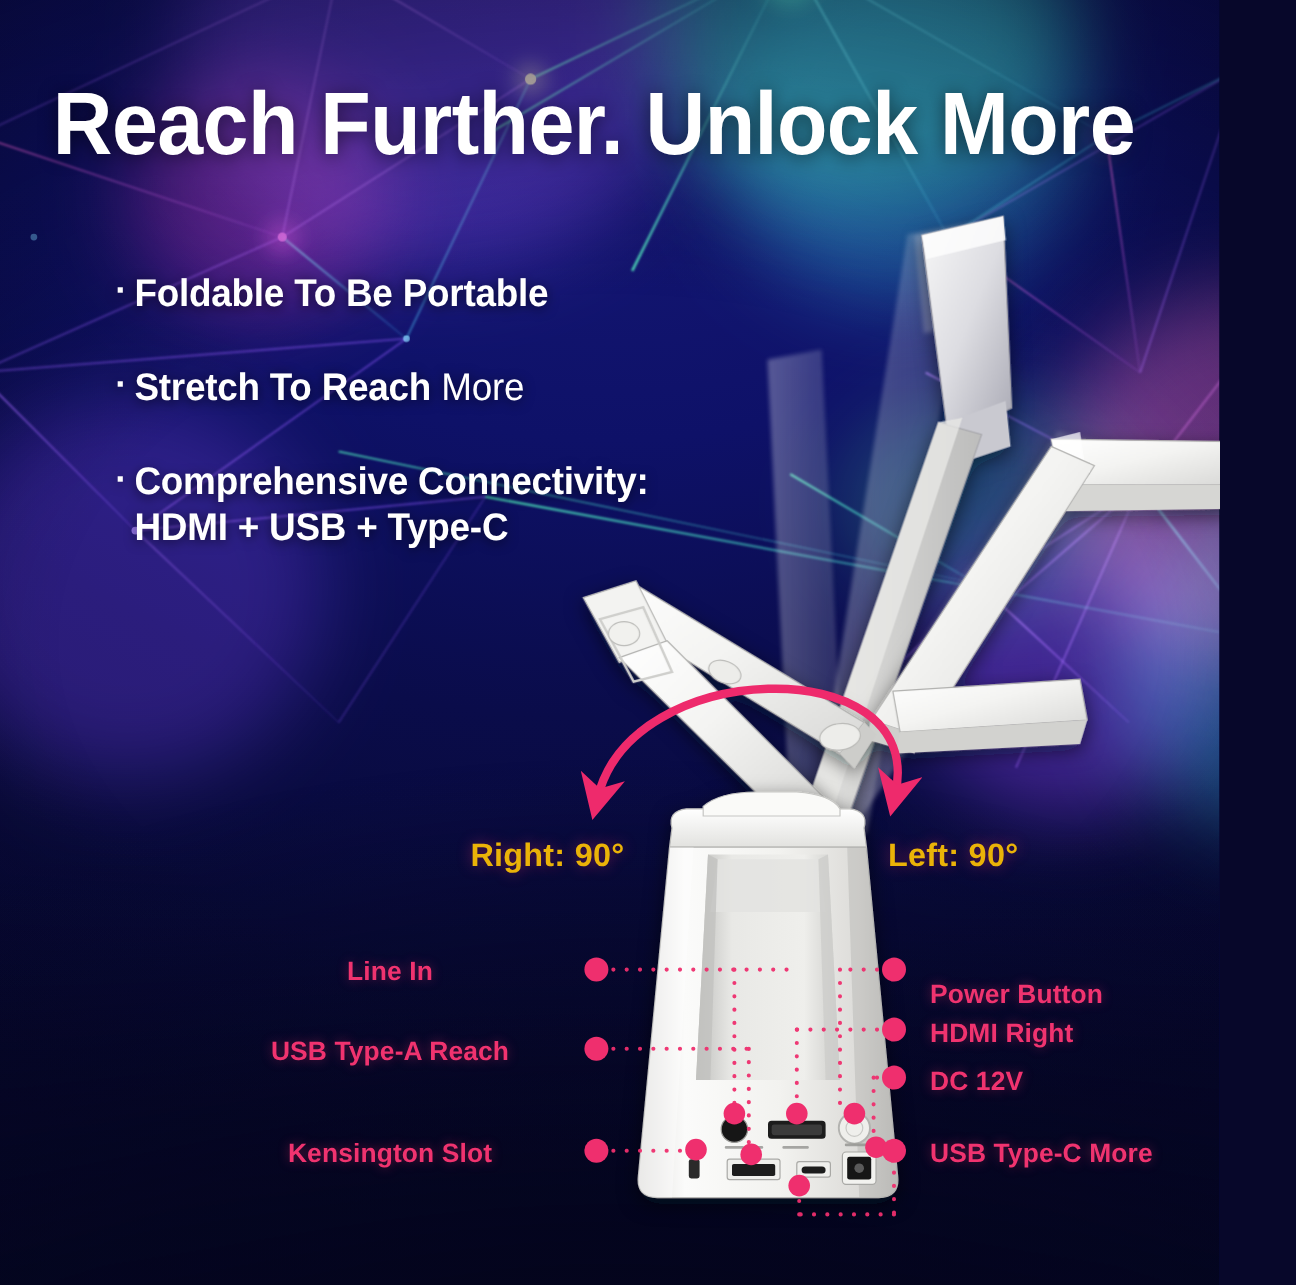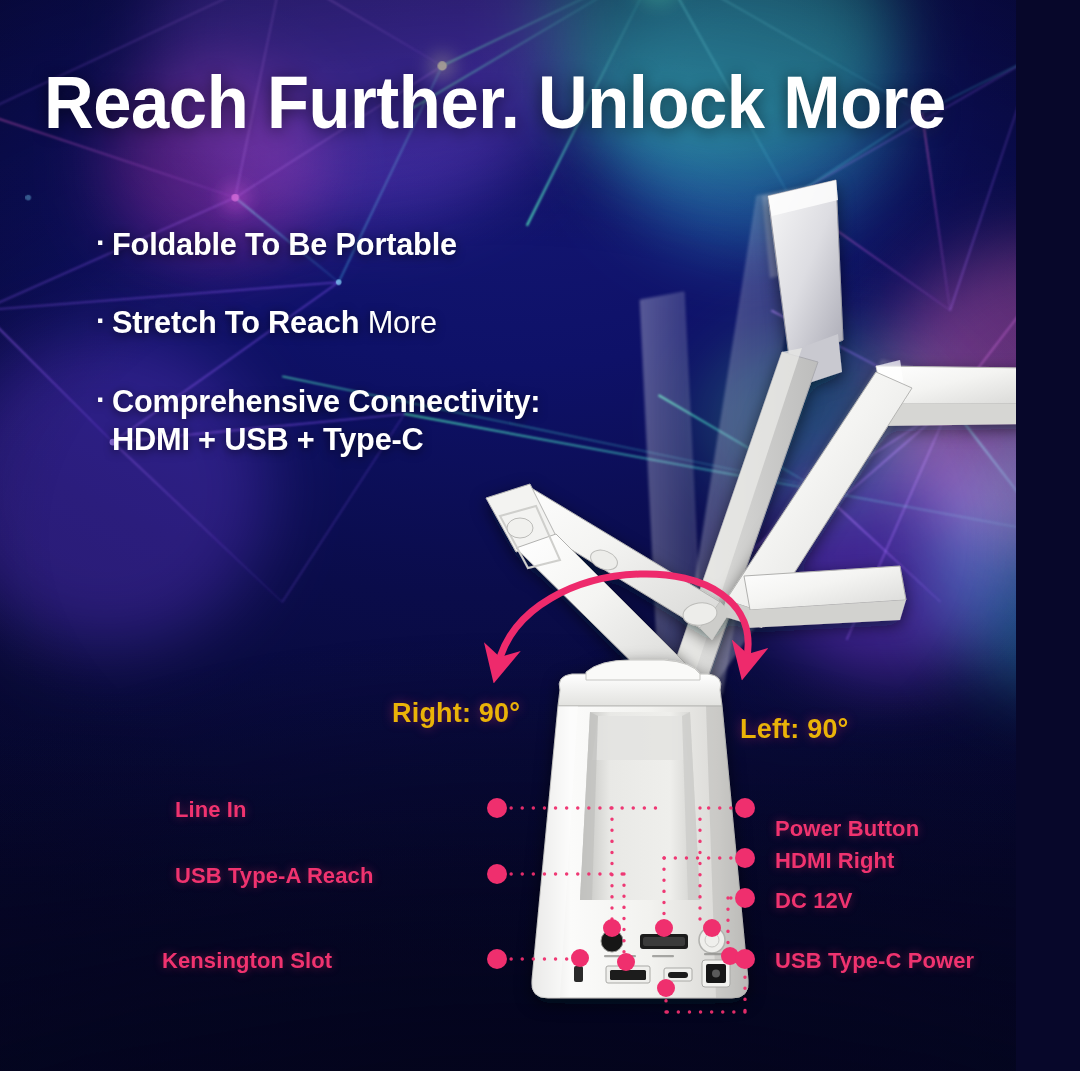--- a/index.html
+++ b/index.html
@@ -86,38 +86,38 @@
   .angle-label{
     position:absolute;
     color:#eab308;
     font-size:27px;
     font-weight:700;
     letter-spacing:.2px;
     text-shadow:0 0 12px rgba(240,51,111,.45);
     white-space:nowrap;
   }
   #angle-right{ left:392px; top:698px; }
-  #angle-left { left:740px; top:698px;margin-top:16px; }
+  #angle-left { left:740px; top:698px; }
 
   
   .callout{
     position:absolute;
     color:#f0336f;
     font-size:22px;
     font-weight:700;
     letter-spacing:.1px;
     white-space:nowrap;
     text-shadow:0 0 10px rgba(240,51,111,.40);
   }
-  .callout.right-al{ text-align:left; }
+  .callout.right-al{ text-align:center; }
 
   
   #cl-linein   { left:175px; top:797px; width:300px; }
   #cl-usba     { left:175px; top:863px; width:300px; }
-  #cl-kensing  { left:162px; top:948px; width:300px; }
+  #cl-kensing  { left:175px; top:948px; width:300px; }
   
   #cl-power    { left:775px; top:816px; }
   #cl-hdmi     { left:775px; top:848px; }
   #cl-dc       { left:775px; top:888px; }
   #cl-typec    { left:775px; top:948px; }
 
   
   #leaders{ position:absolute; left:0; top:0; width:1080px; height:1071px; pointer-events:none;}
 </style>
 </head>
@@ -463,15 +463,15 @@
   <div class="angle-label" id="angle-right">Right: 90°</div>
   <div class="angle-label" id="angle-left">Left: 90°</div>
 
   <div class="callout right-al" id="cl-linein">Line In</div>
   <div class="callout right-al" id="cl-usba">USB Type-A Reach</div>
   <div class="callout right-al" id="cl-kensing">Kensington Slot</div>
 
   <div class="callout" id="cl-power">Power Button</div>
   <div class="callout" id="cl-hdmi">HDMI Right</div>
   <div class="callout" id="cl-dc">DC 12V</div>
-  <div class="callout" id="cl-typec">USB Type-C Power</div>
+  <div class="callout" id="cl-typec">USB Type-C More</div>
 
 </div>
 
 </body></html>

